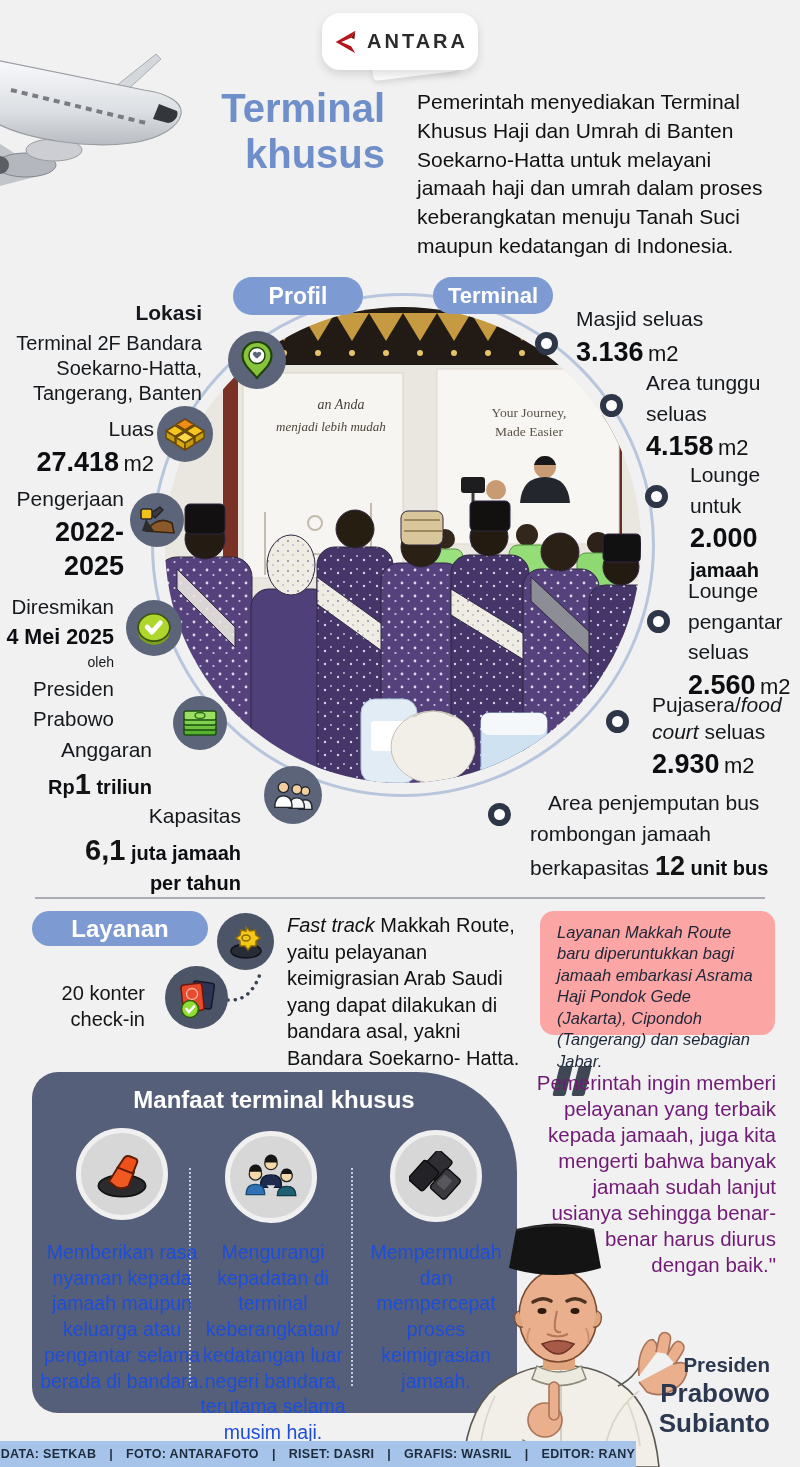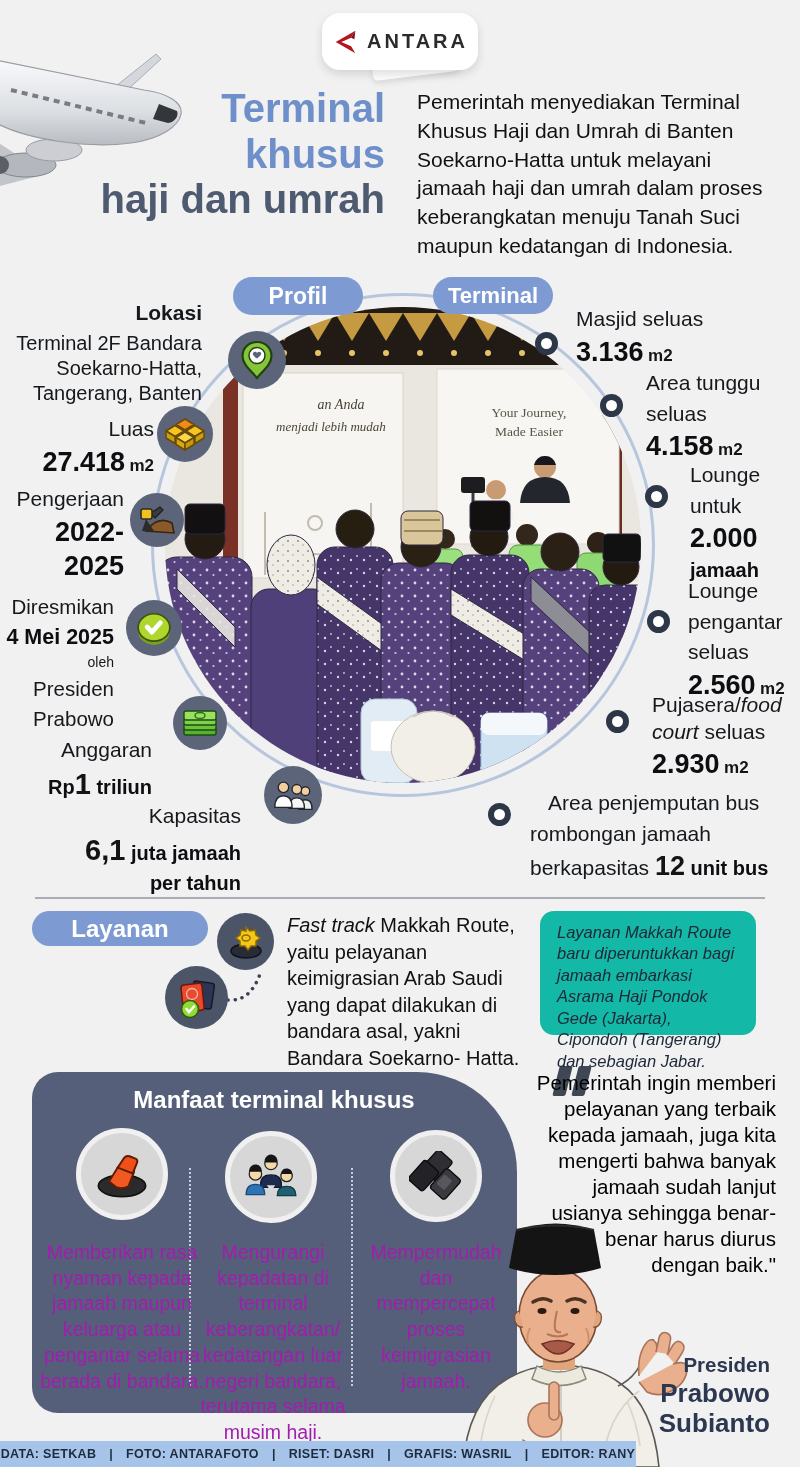--- a/index.html
+++ b/index.html
@@ -35,46 +35,46 @@
 
   
   .icirc{border-radius:50%;background:#5b6478;display:flex;align-items:center;justify-content:center;z-index:4;}
 
   
   .fdot{width:11px;height:11px;background:#fff;border:6px solid #2e3747;border-radius:50%;z-index:4;}
 
   .lbl{font-size:21px;color:#15181c;line-height:1.27;}
   .vbig{font-weight:bold;font-size:27px;color:#0c0e11;line-height:1.12;}
   .vmid{font-weight:bold;font-size:20px;color:#0c0e11;line-height:1.22;}
-  .unit{font-size:17px;font-weight:bold;}
+  .unit{font-size:22px;font-weight:normal;}
   .huge{font-size:29px;font-weight:bold;}
   .stat{z-index:4;}
   .stat div{margin:4px;}
 
   .divider{left:35px;top:897px;width:730px;height:2px;background:#a9adb3;}
 
   
   .counter-label{left:23px;top:980px;width:122px;font-size:20px;line-height:1.3;text-align:right;z-index:4;}
   .svc-desc{left:287px;top:912px;width:252px;font-size:20px;line-height:1.33;color:#101113;z-index:4;}
-  .note-box{left:540px;top:911px;width:216px;height:124px;background:#14b8a6;border-radius:14px;
+  .note-box{left:540px;top:911px;width:235px;height:124px;background:#fca5a5;border-radius:14px;
     box-sizing:border-box;padding:11px 17px;font-size:16.5px;line-height:1.3;font-style:italic;color:#1d2738;z-index:4;}
 
   
   .manfaat-box{left:32px;top:1072px;width:485px;height:341px;background:#565f79;
     border-radius:26px;border-top-right-radius:100px;z-index:1;}
   .manfaat-title{left:64px;top:1086px;width:420px;text-align:center;color:#fff;font-weight:bold;font-size:24px;z-index:2;}
   .mcirc{width:92px;height:92px;border-radius:50%;background:#d7d7d7;border:5px solid #f0f0f0;
     box-sizing:border-box;display:flex;align-items:center;justify-content:center;z-index:2;}
-  .mtext{top:1240px;color:#a21caf;font-size:19.5px;line-height:1.32;text-align:center;z-index:2;}
+  .mtext{top:1240px;color:#1d4ed8;font-size:19.5px;line-height:1.32;text-align:center;z-index:2;}
   .msep{top:1168px;height:218px;width:0;border-left:2.5px dotted #c9cede;z-index:2;}
 
   
   .qbars{left:556px;top:1066px;display:flex;gap:6px;z-index:3;}
   .qbar{width:13px;height:30px;background:#3f4654;transform:skewX(-14deg);border-radius:2px;}
-  .quote-text{left:536px;top:1070px;width:240px;text-align:right;font-size:20.5px;line-height:1.27;color:#000000;z-index:3;}
+  .quote-text{left:536px;top:1070px;width:240px;text-align:right;font-size:20.5px;line-height:1.27;color:#701a75;z-index:3;}
   .attribution{left:600px;top:1352px;width:170px;text-align:right;color:#2c3850;font-weight:bold;z-index:6;}
   .attr-s{font-size:20.5px;line-height:1.25;}
   .attr-b{font-size:26px;line-height:1.18;}
 
   .president{left:443px;top:1216px;z-index:5;}
 
   
   .footer{left:0;top:1441px;width:636px;height:26px;background:#a6c4ea;display:flex;align-items:center;
     justify-content:center;z-index:10;}
   .footer span{font-size:12.5px;font-weight:bold;color:#1d2b3c;letter-spacing:.3px;}
@@ -109,21 +109,20 @@
     <ellipse cx="58" cy="104" rx="28" ry="11" fill="#ccced3" stroke="#9a9da2" stroke-width="1"></ellipse>
     <circle cx="4" cy="119" r="9" fill="#5b5e63"></circle>
     <path d="M0 22 L0 77 C30 93 90 103 135 97 C165 93 183 80 185 68 C187 57 172 47 148 44 L0 14 Z" fill="url(#fus)" stroke="#999ca1" stroke-width="1.2"></path>
     <path d="M163 58 L181 65 C183 70 179 76 172 77 L157 73 Z" fill="#33373c"></path>
     <path d="M15 44 L150 77" stroke="#787d84" stroke-width="4" stroke-dasharray="6 5" fill="none"></path>
   </svg>
 
   <div class="abs title">
     <div class="t1">Terminal</div>
     <div class="t1">khusus</div>
-    <div class="t3">haji dan umrah</div>
   </div>
 
   <div class="abs intro">Pemerintah menyediakan Terminal Khusus Haji dan Umrah di Banten Soekarno-Hatta untuk melayani jamaah haji dan umrah dalam proses keberangkatan menuju Tanah Suci maupun kedatangan di Indonesia.</div>
 
   <div class="abs pill pill-profil">Profil</div>
   <div class="abs pill pill-fasilitas">Terminal</div>
 
   <div class="abs ring"></div>
 
   <div class="abs photo">
@@ -373,20 +372,24 @@
   <div class="abs fdot" style="left:488px;top:803px;"></div>
   <div class="abs stat" style="left:526px;top:786px;width:260px;">
     <div class="lbl" style="padding-left:18px;">Area penjemputan bus</div>
     <div class="lbl">rombongan jamaah</div>
     <div><span class="lbl">berkapasitas </span><span class="huge" style="font-size:27px;">12</span><span class="vmid"> unit bus</span></div>
   </div>
 
   <div class="abs divider"></div>
 
   <div class="abs pill pill-layanan">Layanan</div>
+  <div class="abs counter-label">
+    <div>20 konter</div>
+    <div>check-in</div>
+  </div>
 
   <div class="abs icirc" style="left:217px;top:913px;width:57px;height:57px;background:#4c5468;">
     <svg width="36" height="34" viewBox="0 0 36 34">
       <ellipse cx="18" cy="26" rx="15" ry="7" fill="#272b36" stroke="#101218" stroke-width="1.5"></ellipse>
       <path d="M18 2 l4 4 5 -1 1 5 4 3 -4 3 0 5 -5 0 -3 4 -3 -4 -5 0 0 -5 -4 -3 4 -3 1 -5 5 1z" fill="#f5c716" stroke="#8a6a06" stroke-width="1.5"></path>
       <ellipse cx="18" cy="13" rx="4" ry="3" fill="none" stroke="#8a6a06" stroke-width="1.5"></ellipse>
     </svg>
   </div>
   <svg class="abs" style="left:222px;top:962px;" width="45" height="45" viewBox="0 0 45 45">
     <path d="M6 38 Q28 40 38 12" stroke="#3a4252" stroke-width="3.5" fill="none" stroke-dasharray="0.1 7" stroke-linecap="round"></path>

